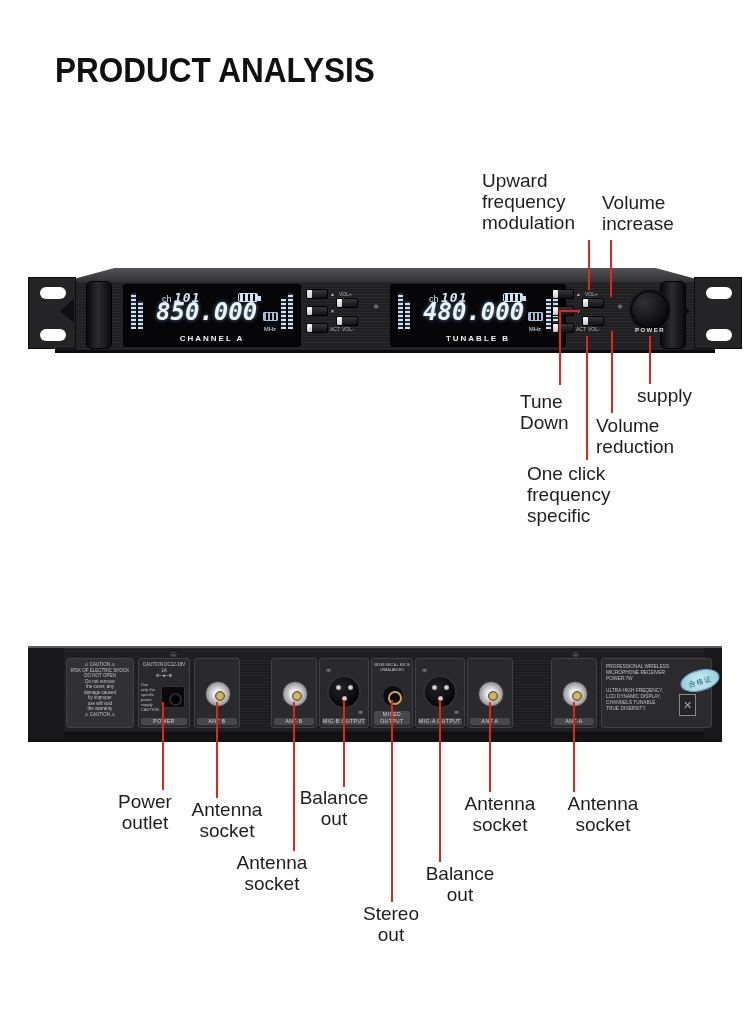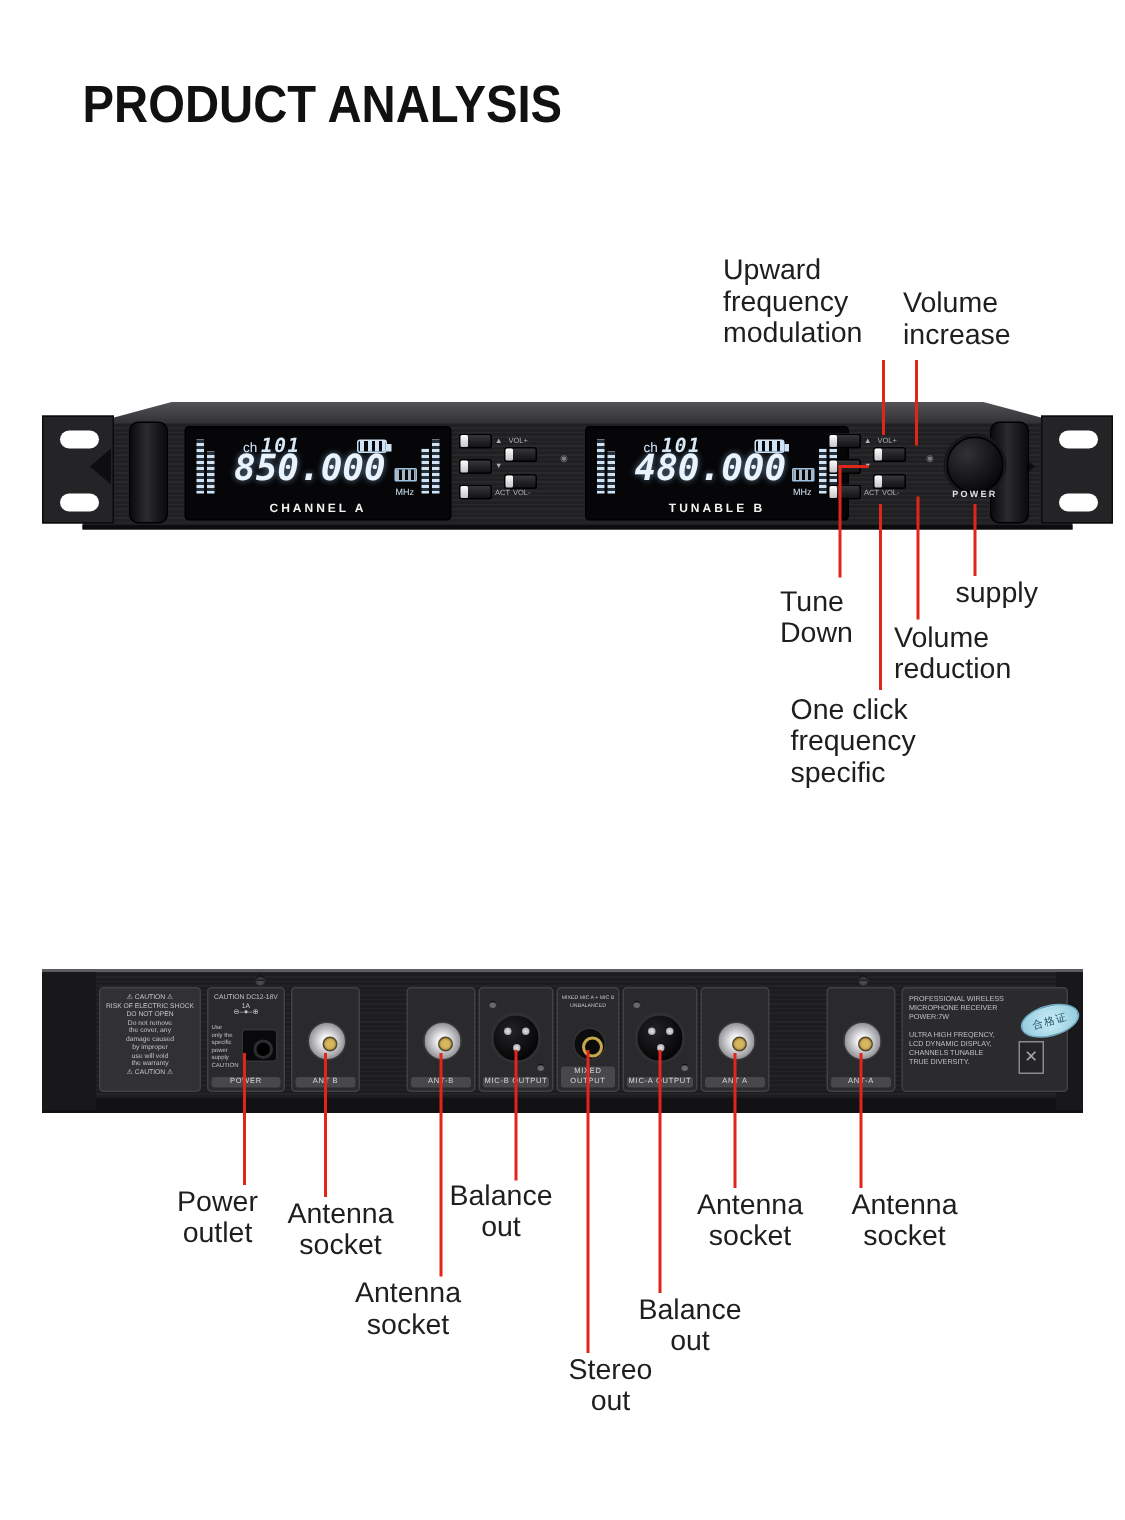--- a/index.html
+++ b/index.html
@@ -327,21 +327,21 @@
   <div class="rline v" style="left:573px; top:702px; height:90px;"></div>
 
   <div class="co center" style="left:105px; top:791px; width:80px;">Power
 outlet</div>
   <div class="co center" style="left:183px; top:799px; width:88px;">Antenna
 socket</div>
   <div class="co center" style="left:294px; top:787px; width:80px;">Balance
 out</div>
   <div class="co center" style="left:228px; top:852px; width:88px;">Antenna
 socket</div>
-  <div class="co center" style="left:371px; top:903px; width:72px;">Stereo
+  <div class="co center" style="left:355px; top:903px; width:72px;">Stereo
 out</div>
   <div class="co center" style="left:420px; top:863px; width:80px;">Balance
 out</div>
   <div class="co center" style="left:456px; top:793px; width:88px;">Antenna
 socket</div>
   <div class="co center" style="left:559px; top:793px; width:88px;">Antenna
 socket</div>
 
 </div>
 

